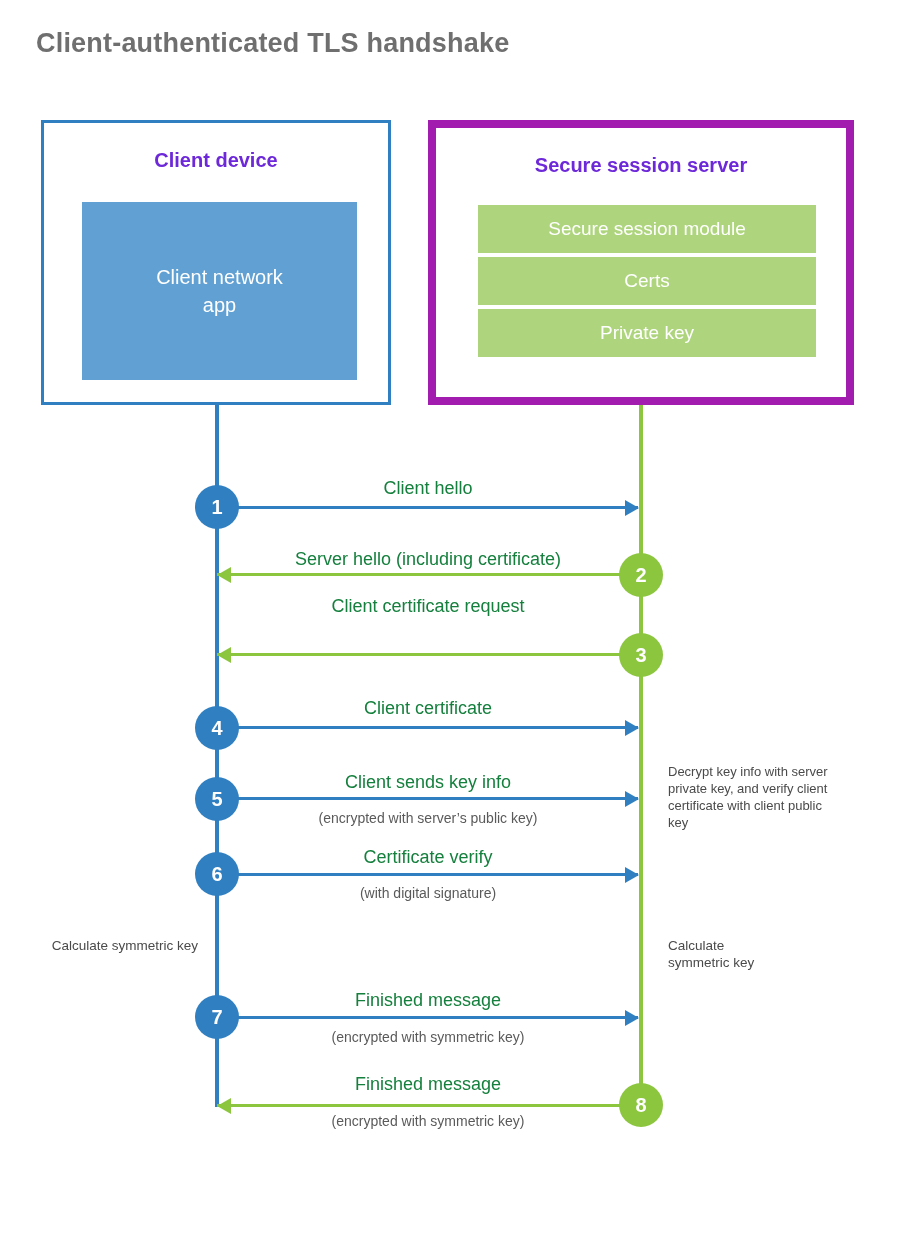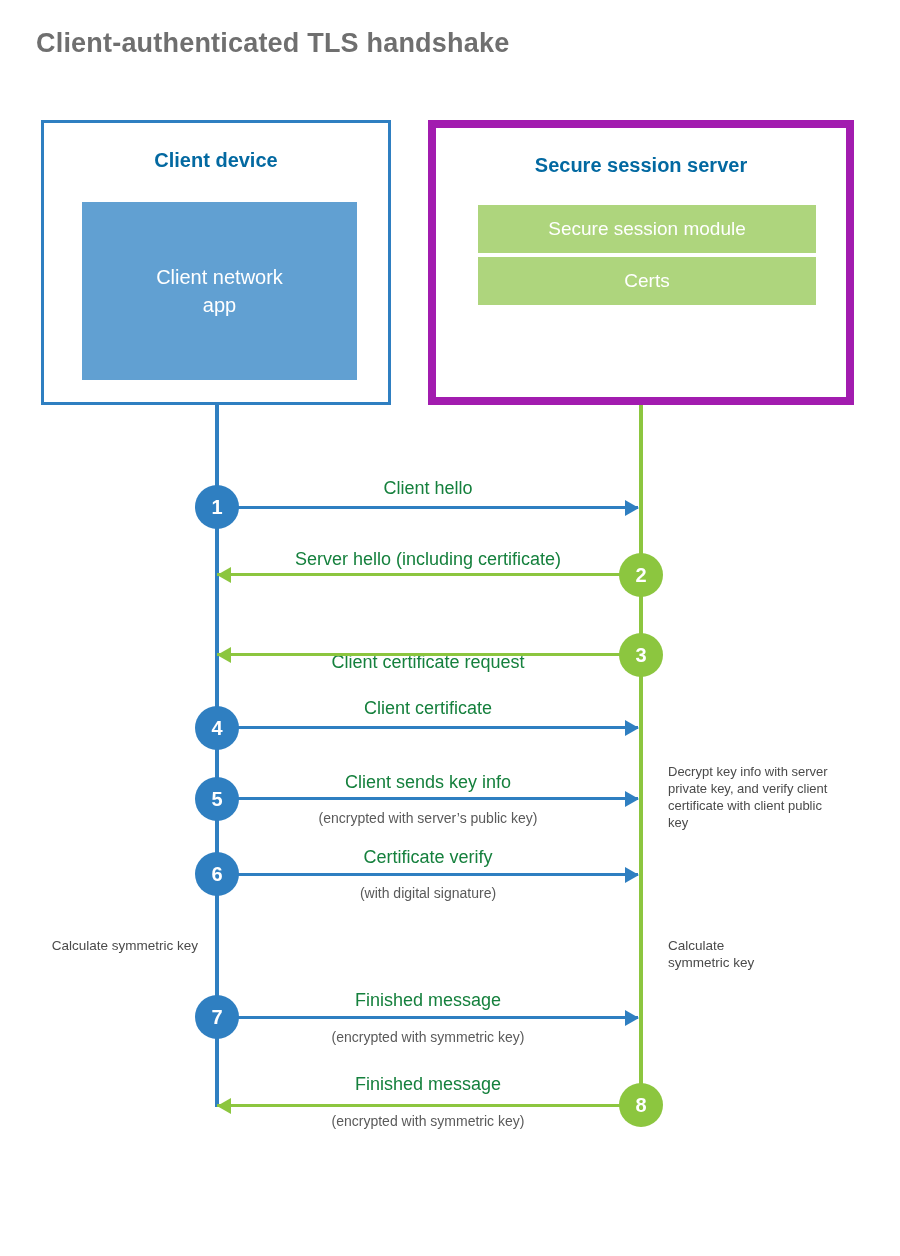--- a/index.html
+++ b/index.html
@@ -52,21 +52,21 @@
     border: 8px solid #a21caf;
   }
   .actor-title {
     position: absolute;
     left: 0;
     right: 0;
     top: 26px;
     text-align: center;
     font-size: 20px;
     font-weight: bold;
-    color: #0369a1;
+    color: #6d28d9;
   }
 
   .client-app {
     position: absolute;
     left: 38px;
     top: 79px;
     width: 275px;
     height: 178px;
     background: #61a0d2;
     color: #ffffff;
@@ -195,37 +195,38 @@
         <span>app</span>
       </div>
     </div>
   </div>
 
   <div class="actor-box server">
     <div class="actor-title">Secure session server</div>
     <div class="server-modules">
       <div class="server-module">Secure session module</div>
       <div class="server-module">Certs</div>
+      <div class="server-module">Private key</div>
     </div>
   </div>
 
   <div class="lifeline client"></div>
   <div class="lifeline server"></div>
 
   <div class="msg-label" style="top:478px">Client hello</div>
   <div class="arrow-line to-server" style="top:506px"></div>
   <div class="arrow-head right" style="top:500px"></div>
   <div class="step-num client-side" style="top:485px">1</div>
 
   <div class="msg-label" style="top:549px">Server hello (including certificate)</div>
   <div class="arrow-line to-client" style="top:573px"></div>
   <div class="arrow-head left" style="top:567px"></div>
   <div class="step-num server-side" style="top:553px">2</div>
 
-  <div class="msg-label" style="top:652px">Client certificate request</div>
+  <div class="msg-label" style="top:596px">Client certificate request</div>
   <div class="arrow-line to-client" style="top:653px"></div>
   <div class="arrow-head left" style="top:647px"></div>
   <div class="step-num server-side" style="top:633px">3</div>
 
   <div class="msg-label" style="top:698px">Client certificate</div>
   <div class="arrow-line to-server" style="top:726px"></div>
   <div class="arrow-head right" style="top:720px"></div>
   <div class="step-num client-side" style="top:706px">4</div>
 
   <div class="msg-label" style="top:772px">Client sends key info</div>

